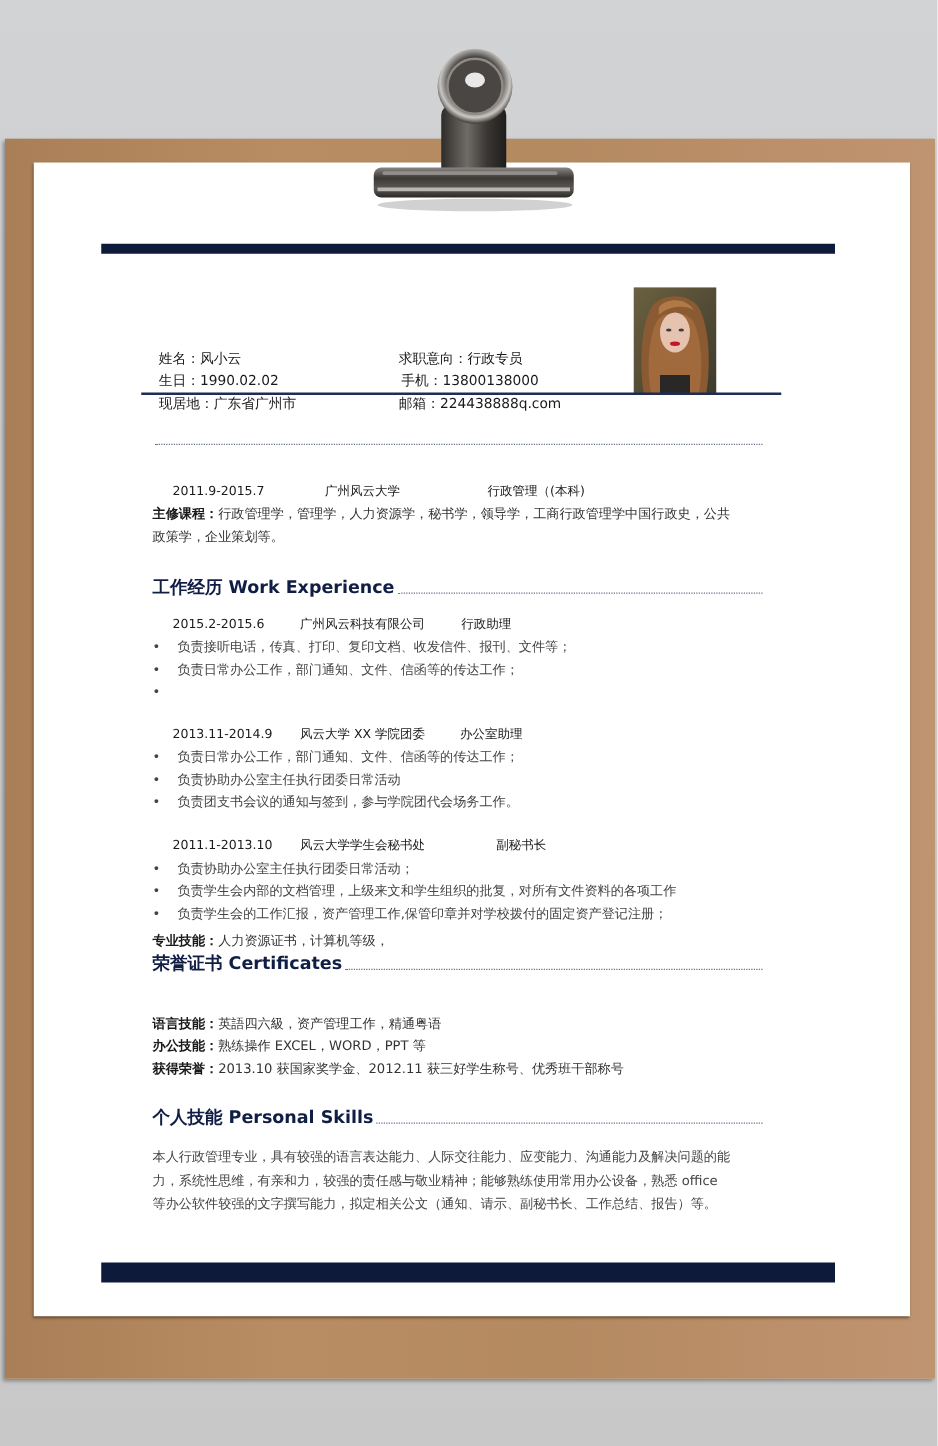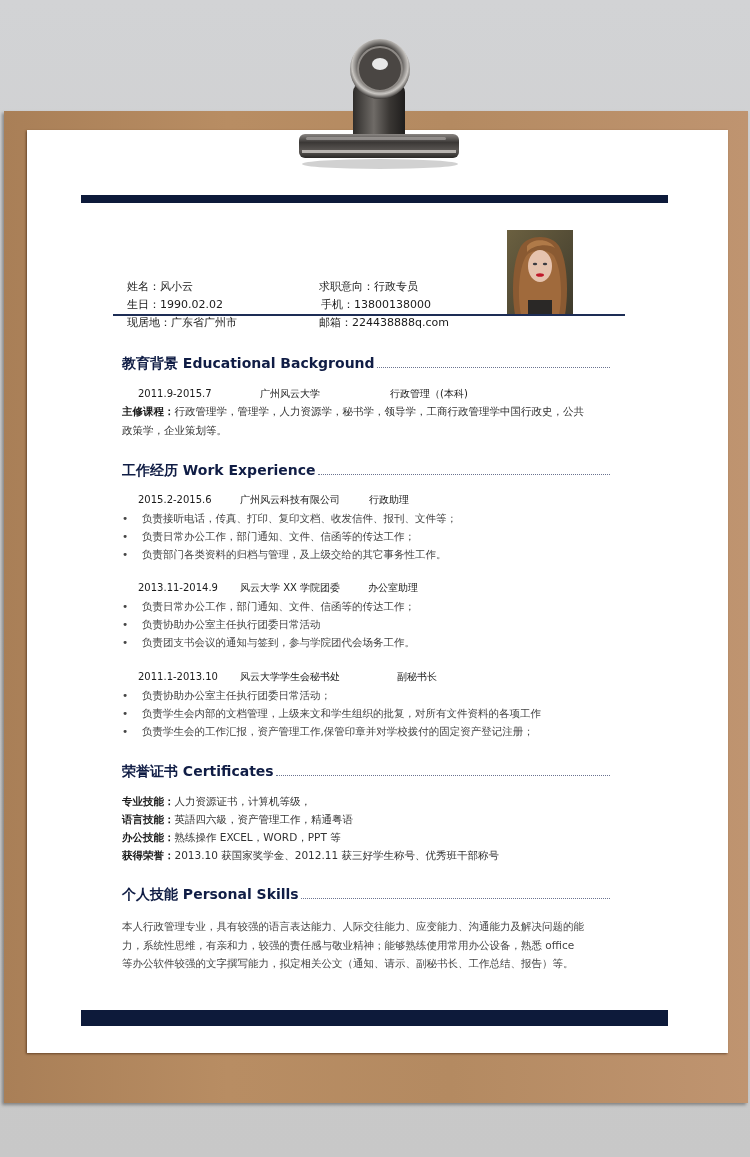--- a/index.html
+++ b/index.html
@@ -125,21 +125,20 @@
     <path d="M20 16 C26 8 42 8 48 18 C42 14 28 14 20 22 Z" fill="#b07a48"></path>
     <ellipse cx="28" cy="34" rx="2.2" ry="1.2" fill="#3a3a40"></ellipse>
     <ellipse cx="38" cy="34" rx="2.2" ry="1.2" fill="#3a3a40"></ellipse>
     <ellipse cx="33" cy="45" rx="4" ry="1.8" fill="#c0182a"></ellipse>
   </svg>
 </div>
 
 <div class="header-rule"></div>
 
 <div class="section-title" style="top:354px">
-  <span class="t">教育背景 Educational Background</span>
   <span class="dots"></span>
 </div>
 <div class="entry-head" style="top:385px;width:400px;height:18px">
   <span style="left:0">2011.9-2015.7</span>
   <span style="left:122px">广州风云大学</span>
   <span style="left:252px">行政管理（(本科)</span>
 </div>
 <div class="text" style="top:402px">
   <b>主修课程：</b><span>行政管理学，管理学，人力资源学，秘书学，领导学，工商行政管理学中国行政史，公共</span>
 </div>
@@ -151,21 +150,21 @@
 </div>
 
 <div class="entry-head" style="top:491px;width:400px;height:18px">
   <span style="left:0">2015.2-2015.6</span>
   <span style="left:102px">广州风云科技有限公司</span>
   <span style="left:231px">行政助理</span>
 </div>
 <div class="bullets" style="top:509px">
   <div class="b"><span class="dot">•</span><span>负责接听电话，传真、打印、复印文档、收发信件、报刊、文件等；</span></div>
   <div class="b"><span class="dot">•</span><span>负责日常办公工作，部门通知、文件、信函等的传达工作；</span></div>
-  <div class="b"><span class="dot">•</span><span>负责部门各类资料的归档与管理，及上级交给的其它事务性工作。</span></div>
+  <div class="b"><span class="dot">•</span></div>
 </div>
 
 <div class="entry-head" style="top:579px;width:400px;height:18px">
   <span style="left:0">2013.11-2014.9</span>
   <span style="left:102px">风云大学 XX 学院团委</span>
   <span style="left:230px">办公室助理</span>
 </div>
 <div class="bullets" style="top:597px">
   <div class="b"><span class="dot">•</span><span>负责日常办公工作，部门通知、文件、信函等的传达工作；</span></div>
   <div class="b"><span class="dot">•</span><span>负责协助办公室主任执行团委日常活动</span></div>
@@ -180,21 +179,21 @@
 <div class="bullets" style="top:686px">
   <div class="b"><span class="dot">•</span><span>负责协助办公室主任执行团委日常活动；</span></div>
   <div class="b"><span class="dot">•</span><span>负责学生会内部的文档管理，上级来文和学生组织的批复，对所有文件资料的各项工作</span></div>
   <div class="b"><span class="dot">•</span><span>负责学生会的工作汇报，资产管理工作,保管印章并对学校拨付的固定资产登记注册；</span></div>
 </div>
 
 <div class="section-title" style="top:762px">
   <span class="t">荣誉证书 Certificates</span>
   <span class="dots"></span>
 </div>
-<div class="text" style="top:792px">
+<div class="text" style="top:744px">
   <b>专业技能：</b><span>人力资源证书，计算机等级，</span>
 </div>
 <div class="text" style="top:810px">
   <b>语言技能：</b><span>英語四六級，资产管理工作，精通粤语</span>
 </div>
 <div class="text" style="top:828px">
   <b>办公技能：</b><span>熟练操作 EXCEL，WORD，PPT 等</span>
 </div>
 <div class="text" style="top:846px">
   <b>获得荣誉：</b><span>2013.10 获国家奖学金、2012.11 获三好学生称号、优秀班干部称号</span>

